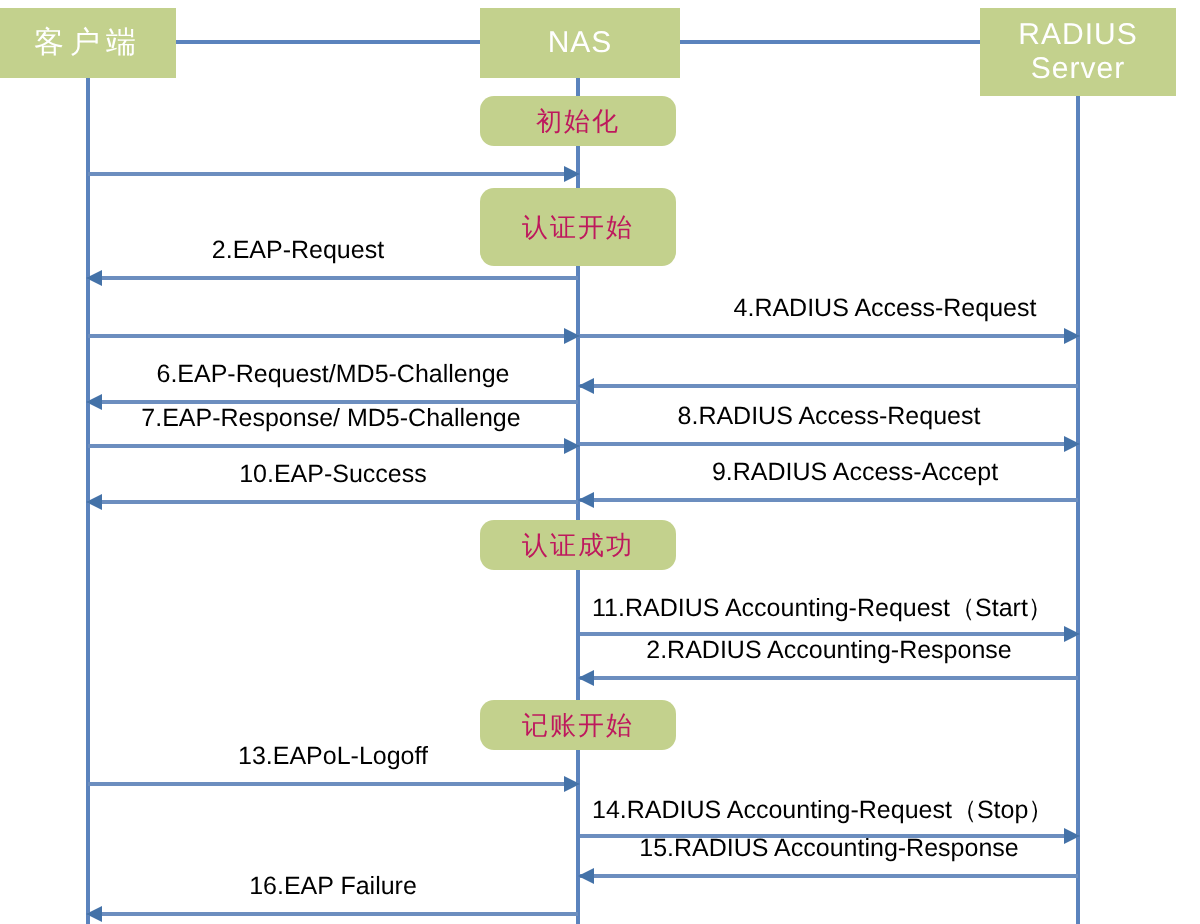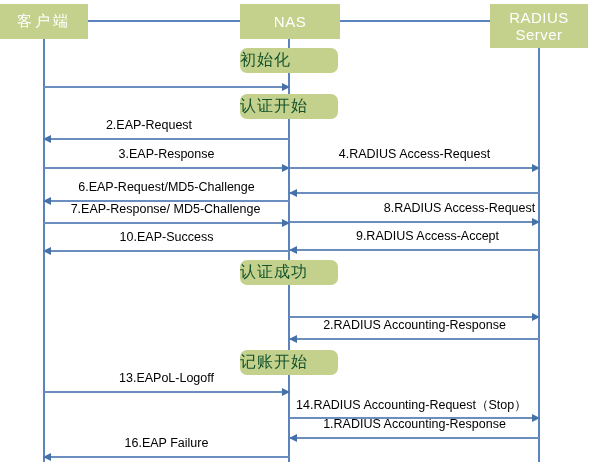--- a/index.html
+++ b/index.html
@@ -40,26 +40,27 @@
   
   .lifeline {
     position: absolute;
     width: 2px;
     background: #5b83bd;
   }
   
   .phase-pill {
     position: absolute;
     background: #c3d18d;
-    color: #14532d;
+    color: #be185d;
     border-radius: 7px;
     display: flex;
     align-items: center;
+    justify-content: center;
     font-family: "DejaVu Sans", "Liberation Sans", sans-serif;
-    font-size: 16px;
+    font-size: 13px;
     letter-spacing: 1px;
     box-sizing: border-box;
     z-index: 5;
   }
   
   .msg {
     position: absolute;
     height: 0;
   }
   .msg .line {
@@ -118,21 +119,21 @@
   <div class="lifeline" style="left:340px; top:20px; width:150px; height:2px;"></div>
 
   <div class="lifeline" style="left:43px; top:39px; height:423px;"></div>
   <div class="lifeline" style="left:288px; top:39px; height:423px;"></div>
   <div class="lifeline" style="left:538px; top:48px; height:414px;"></div>
 
   <div class="phase-pill" style="left:240px; top:48px; width:98px; height:25px;">
     <span>初始化</span>
   </div>
 
-  <div class="phase-pill" style="left:240px; top:94px; width:98px; height:25px;">
+  <div class="phase-pill" style="left:240px; top:94px; width:98px; height:39px;">
     <span>认证开始</span>
   </div>
 
   <div class="phase-pill" style="left:240px; top:350px; width:98px; height:25px;">
     <span>记账开始</span>
   </div>
 
   <div class="phase-pill" style="left:240px; top:260px; width:98px; height:25px;">
     <span>认证成功</span>
   </div>
@@ -145,27 +146,26 @@
   <div class="msg left" style="left:44px; top:138px; width:245px;">
     <div class="line"></div>
     <div class="head"></div>
   </div>
   <div class="msg-label" style="left:44px; top:118px; width:210px;">2.EAP-Request</div>
 
   <div class="msg right" style="left:44px; top:167px; width:245px;">
     <div class="line"></div>
     <div class="head"></div>
   </div>
-  <div class="msg-label" style="left:44px; top:147px; width:245px;">3.EAP-Response</div>
 
   <div class="msg right" style="left:290px; top:167px; width:249px;">
     <div class="line"></div>
     <div class="head"></div>
   </div>
-  <div class="msg-label" style="left:290px; top:147px; width:249px;">4.RADIUS Access-Request</div>
+  <div class="msg-label" style="left:290px; top:147px; width:249px;padding-left:28px;">4.RADIUS Access-Request</div>
 
   <div class="msg left" style="left:290px; top:192px; width:249px;">
     <div class="line"></div>
     <div class="head"></div>
   </div>
 
   <div class="msg left" style="left:44px; top:200px; width:245px;">
     <div class="line"></div>
     <div class="head"></div>
   </div>
@@ -174,38 +174,39 @@
   <div class="msg right" style="left:44px; top:222px; width:245px;">
     <div class="line"></div>
     <div class="head"></div>
   </div>
   <div class="msg-label" style="left:40px; top:202px; width:251px;">7.EAP-Response/ MD5-Challenge</div>
 
   <div class="msg right" style="left:290px; top:221px; width:249px;">
     <div class="line"></div>
     <div class="head"></div>
   </div>
-  <div class="msg-label" style="left:290px; top:201px; width:249px;padding-left:45px;">8.RADIUS Access-Request</div>
+  <div class="msg-label" style="left:290px; top:201px; width:249px;">8.RADIUS Access-Request</div>
 
   <div class="msg left" style="left:290px; top:249px; width:249px;">
     <div class="line"></div>
     <div class="head"></div>
   </div>
   <div class="msg-label" style="left:290px; top:229px; width:275px;">9.RADIUS Access-Accept</div>
 
   <div class="msg left" style="left:44px; top:250px; width:245px;">
     <div class="line"></div>
     <div class="head"></div>
   </div>
   <div class="msg-label" style="left:44px; top:230px; width:245px;">10.EAP-Success</div>
 
   <div class="msg right" style="left:290px; top:316px; width:249px;">
     <div class="line"></div>
     <div class="head"></div>
   </div>
+  <div class="msg-label" style="left:296px; top:296px; width:304px; text-align:left;">11.RADIUS Accounting-Request（Start）</div>
 
   <div class="msg left" style="left:290px; top:338px; width:249px;">
     <div class="line"></div>
     <div class="head"></div>
   </div>
   <div class="msg-label" style="left:290px; top:318px; width:249px;">2.RADIUS Accounting-Response</div>
 
   <div class="msg right" style="left:44px; top:391px; width:245px;">
     <div class="line"></div>
     <div class="head"></div>
@@ -215,21 +216,21 @@
   <div class="msg right" style="left:290px; top:417px; width:249px;">
     <div class="line"></div>
     <div class="head"></div>
   </div>
   <div class="msg-label" style="left:296px; top:397px; width:304px; text-align:left;">14.RADIUS Accounting-Request（Stop）</div>
 
   <div class="msg left" style="left:290px; top:437px; width:249px;">
     <div class="line"></div>
     <div class="head"></div>
   </div>
-  <div class="msg-label" style="left:290px; top:417px; width:249px;">1.RADIUS Accounting-Response</div>
+  <div class="msg-label" style="left:290px; top:417px; width:249px;">15.RADIUS Accounting-Response</div>
 
   <div class="msg left" style="left:44px; top:456px; width:245px;">
     <div class="line"></div>
     <div class="head"></div>
   </div>
   <div class="msg-label" style="left:44px; top:436px; width:245px;">16.EAP Failure</div>
 
 </div>
 
 </body></html>

